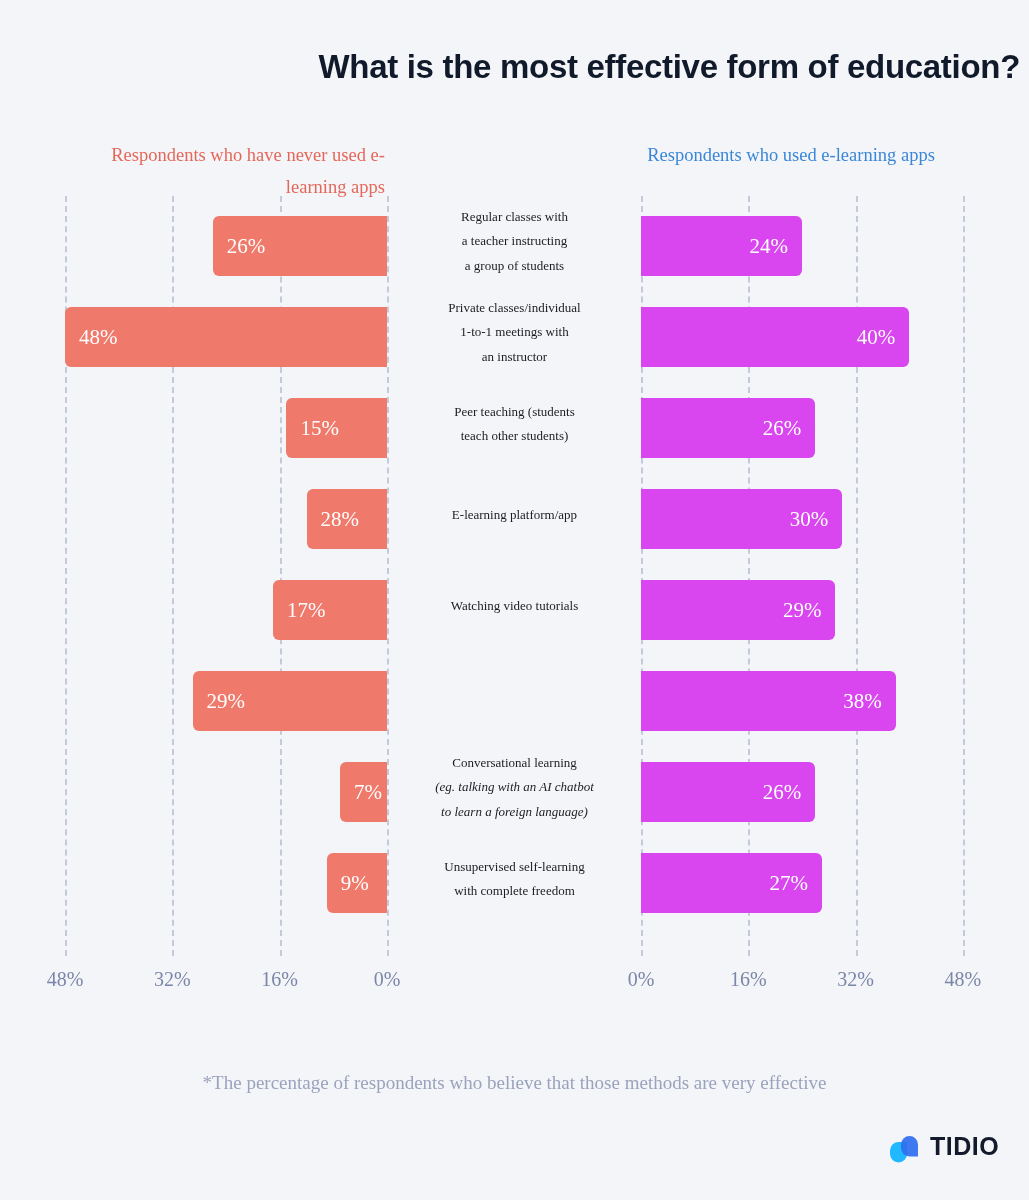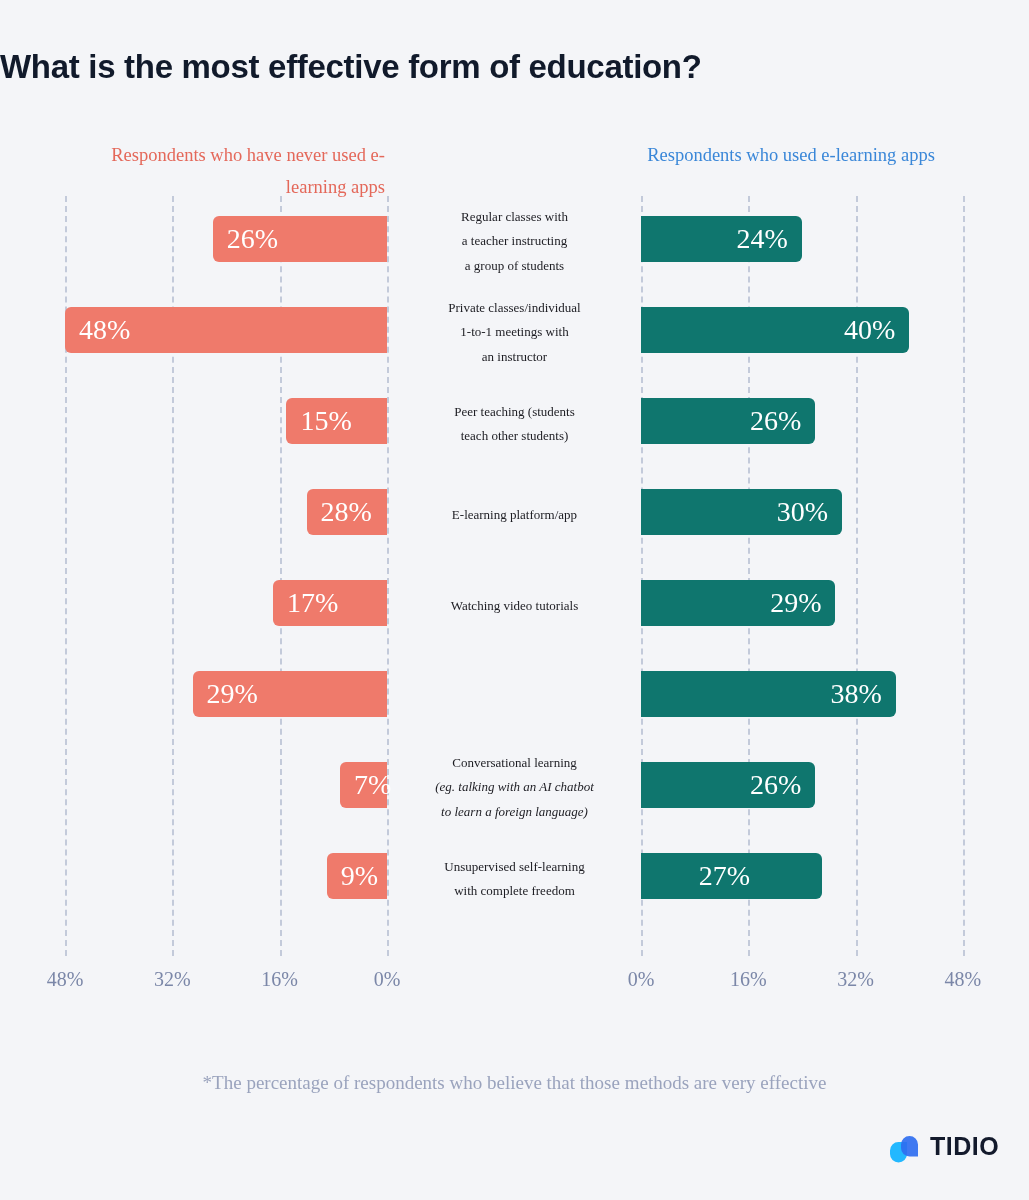--- a/index.html
+++ b/index.html
@@ -14,21 +14,21 @@
     overflow: hidden;
     position: relative;
   }
 
   
   .title {
     position: absolute;
     top: 48px;
     left: 0;
     width: 1020px;
-    text-align: left;
+    text-align: right;
     font-family: "Liberation Sans", sans-serif;
     font-weight: bold;
     font-size: 33px;
     letter-spacing: -0.3px;
     color: #111a2b;
   }
 
   
   .legend {
     position: absolute;
@@ -84,35 +84,35 @@
     width: 1029px;
   }
   .row {
     position: relative;
     height: 91px;
   }
 
   .bar {
     position: absolute;
     top: 20px;
-    height: 46px;
+    height: 60px;
     box-sizing: border-box;
     display: flex;
     align-items: center;
     color: #ffffff;
-    font-size: 28px;
+    font-size: 21px;
   }
   .bar-left {
     background: #ef7a6b;
     border-radius: 6px 0 0 6px;
     justify-content: flex-start;
     padding-left: 14px;
   }
   .bar-right {
-    background: #0f766e;
+    background: #d946ef;
     border-radius: 0 6px 6px 0;
     justify-content: flex-end;
     padding-right: 14px;
   }
   .bar-value {
     white-space: nowrap;
   }
 
   
   .cat {
@@ -282,21 +282,21 @@
         <div class="cat">
           <div>Conversational learning</div>
           <em>(eg. talking with an AI chatbot</em>
           <em>to learn a foreign language)</em>
         </div>
       </div>
       <div class="row">
         <div class="bar bar-left" style="left: 326.644px; width: 60.3562px;">
           <span class="bar-value">9%</span>
         </div>
-        <div class="bar bar-right" style="left: 641px; width: 181.069px; justify-content: center;">
+        <div class="bar bar-right" style="left: 641px; width: 181.069px;">
           <span class="bar-value">27%</span>
         </div>
         <div class="cat">
           <div>Unsupervised self-learning</div>
           <div>with complete freedom</div>
         </div>
       </div>
     </div>
 </div>
 

